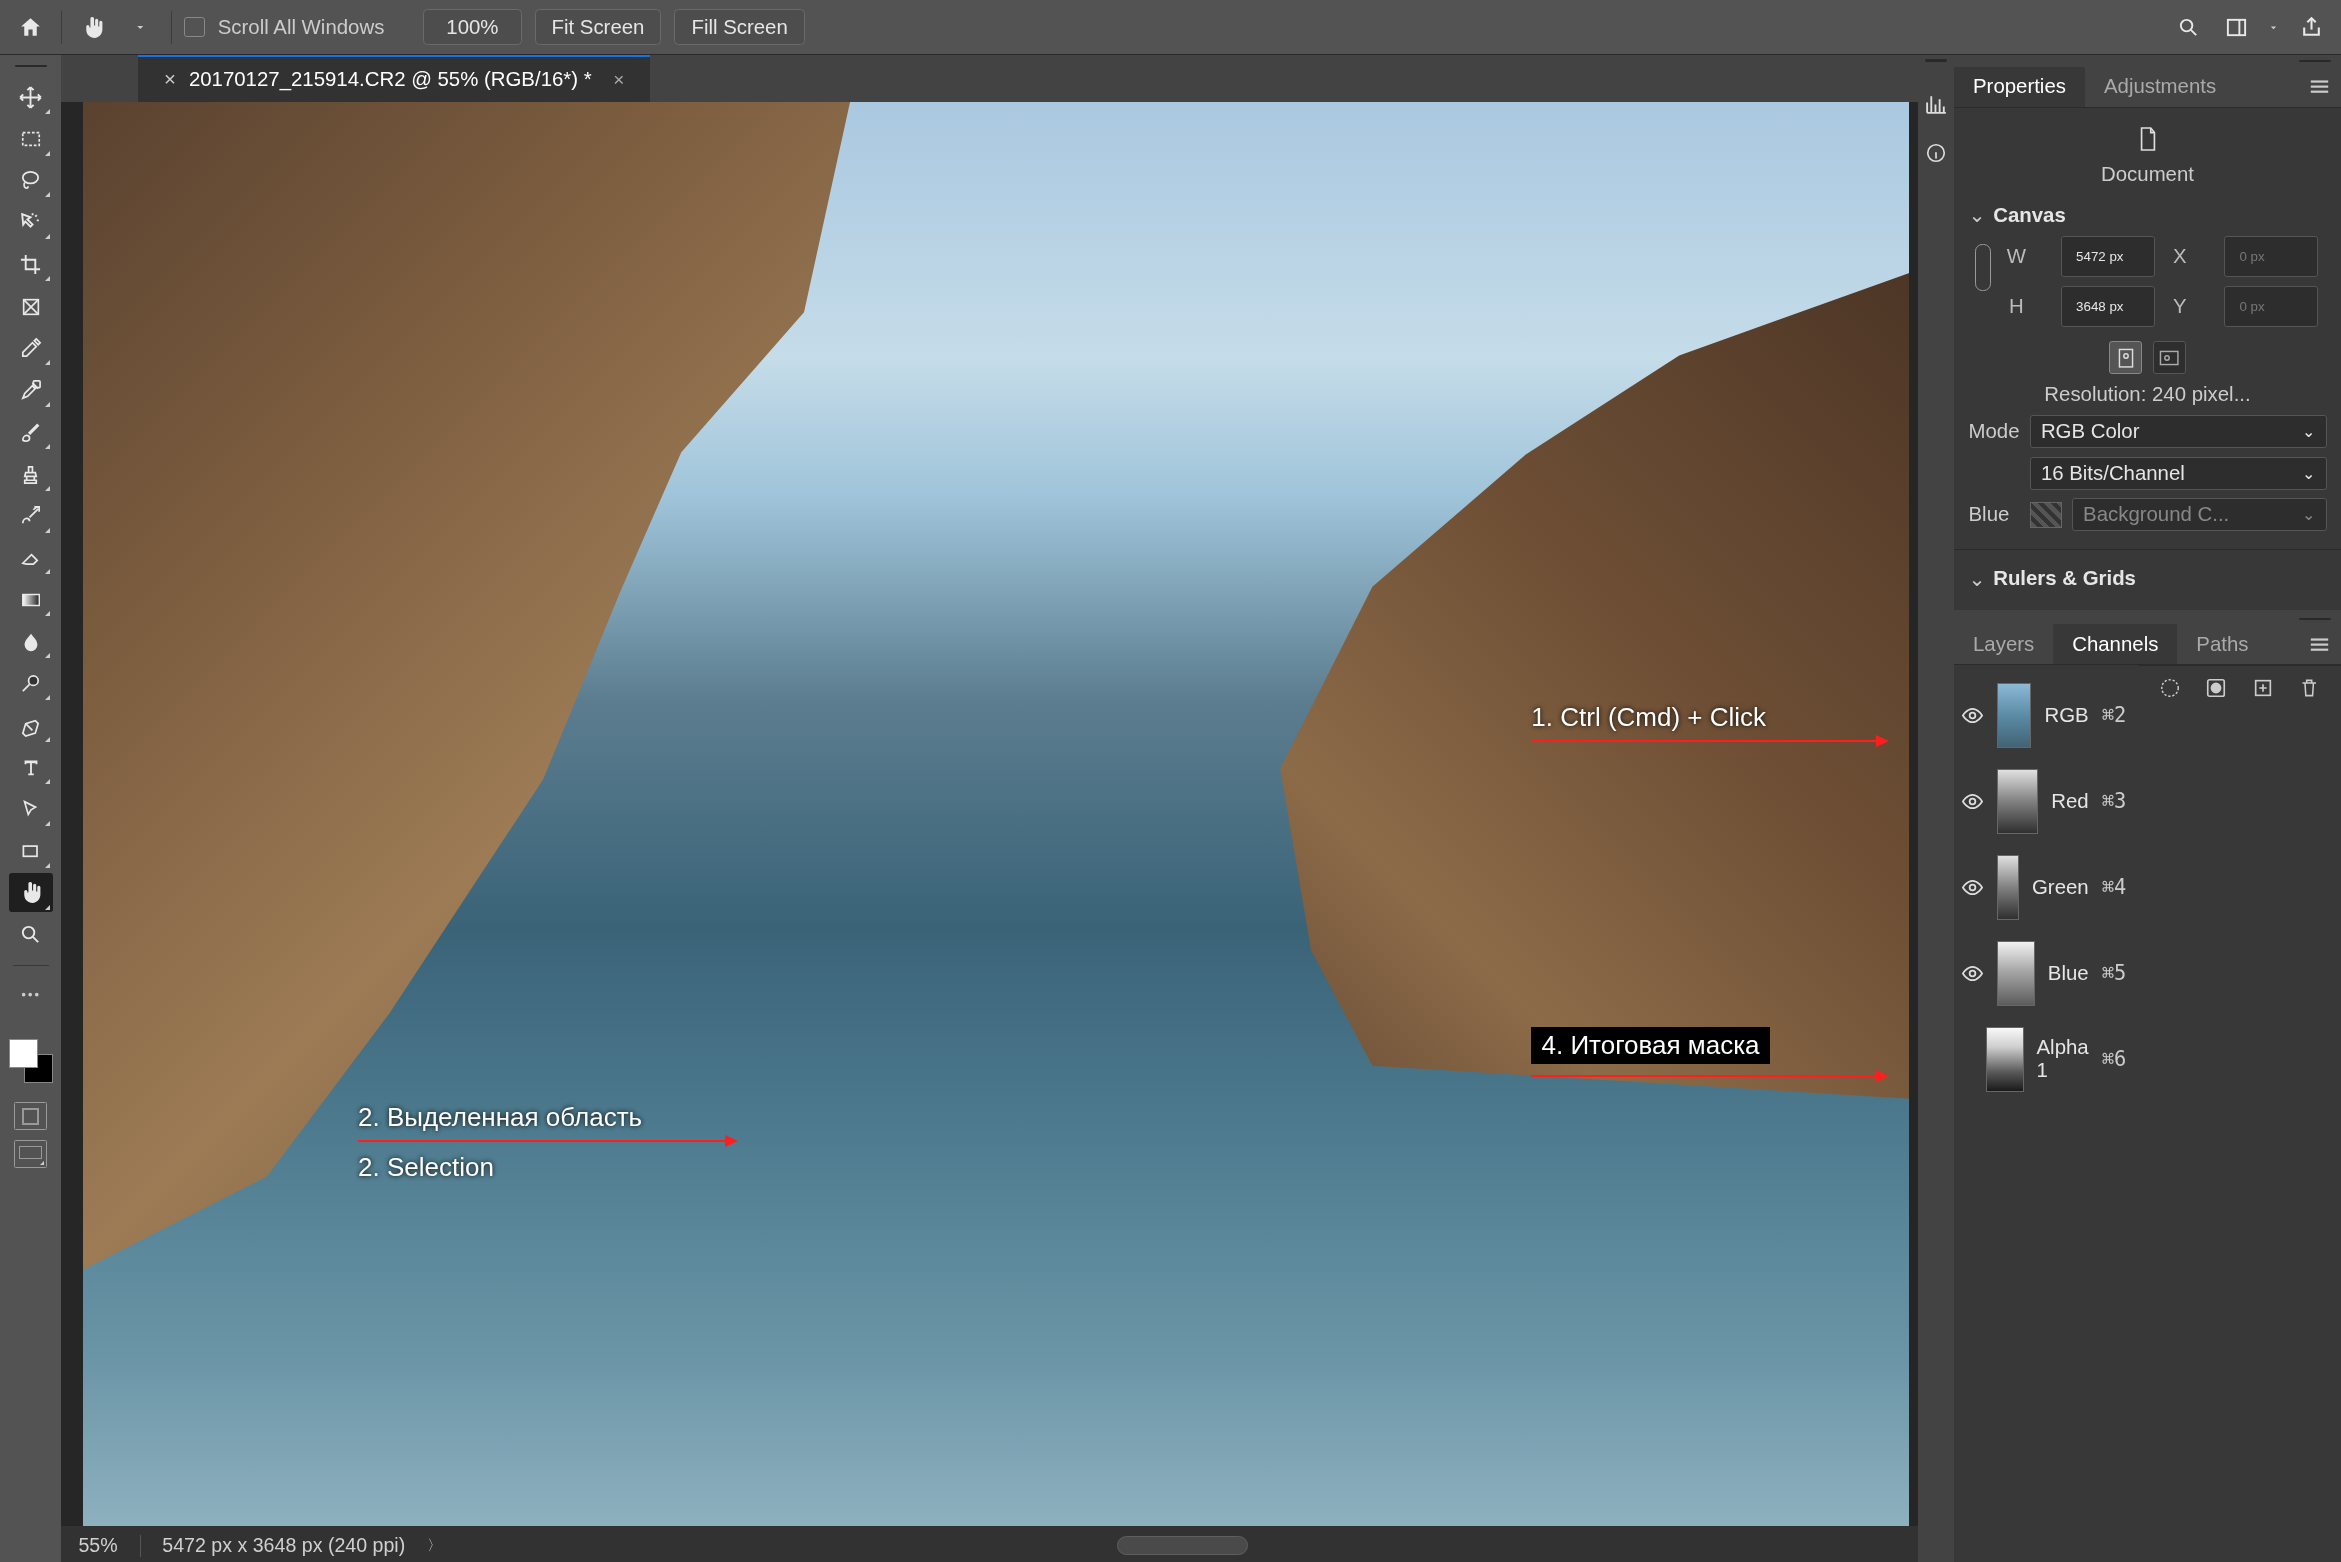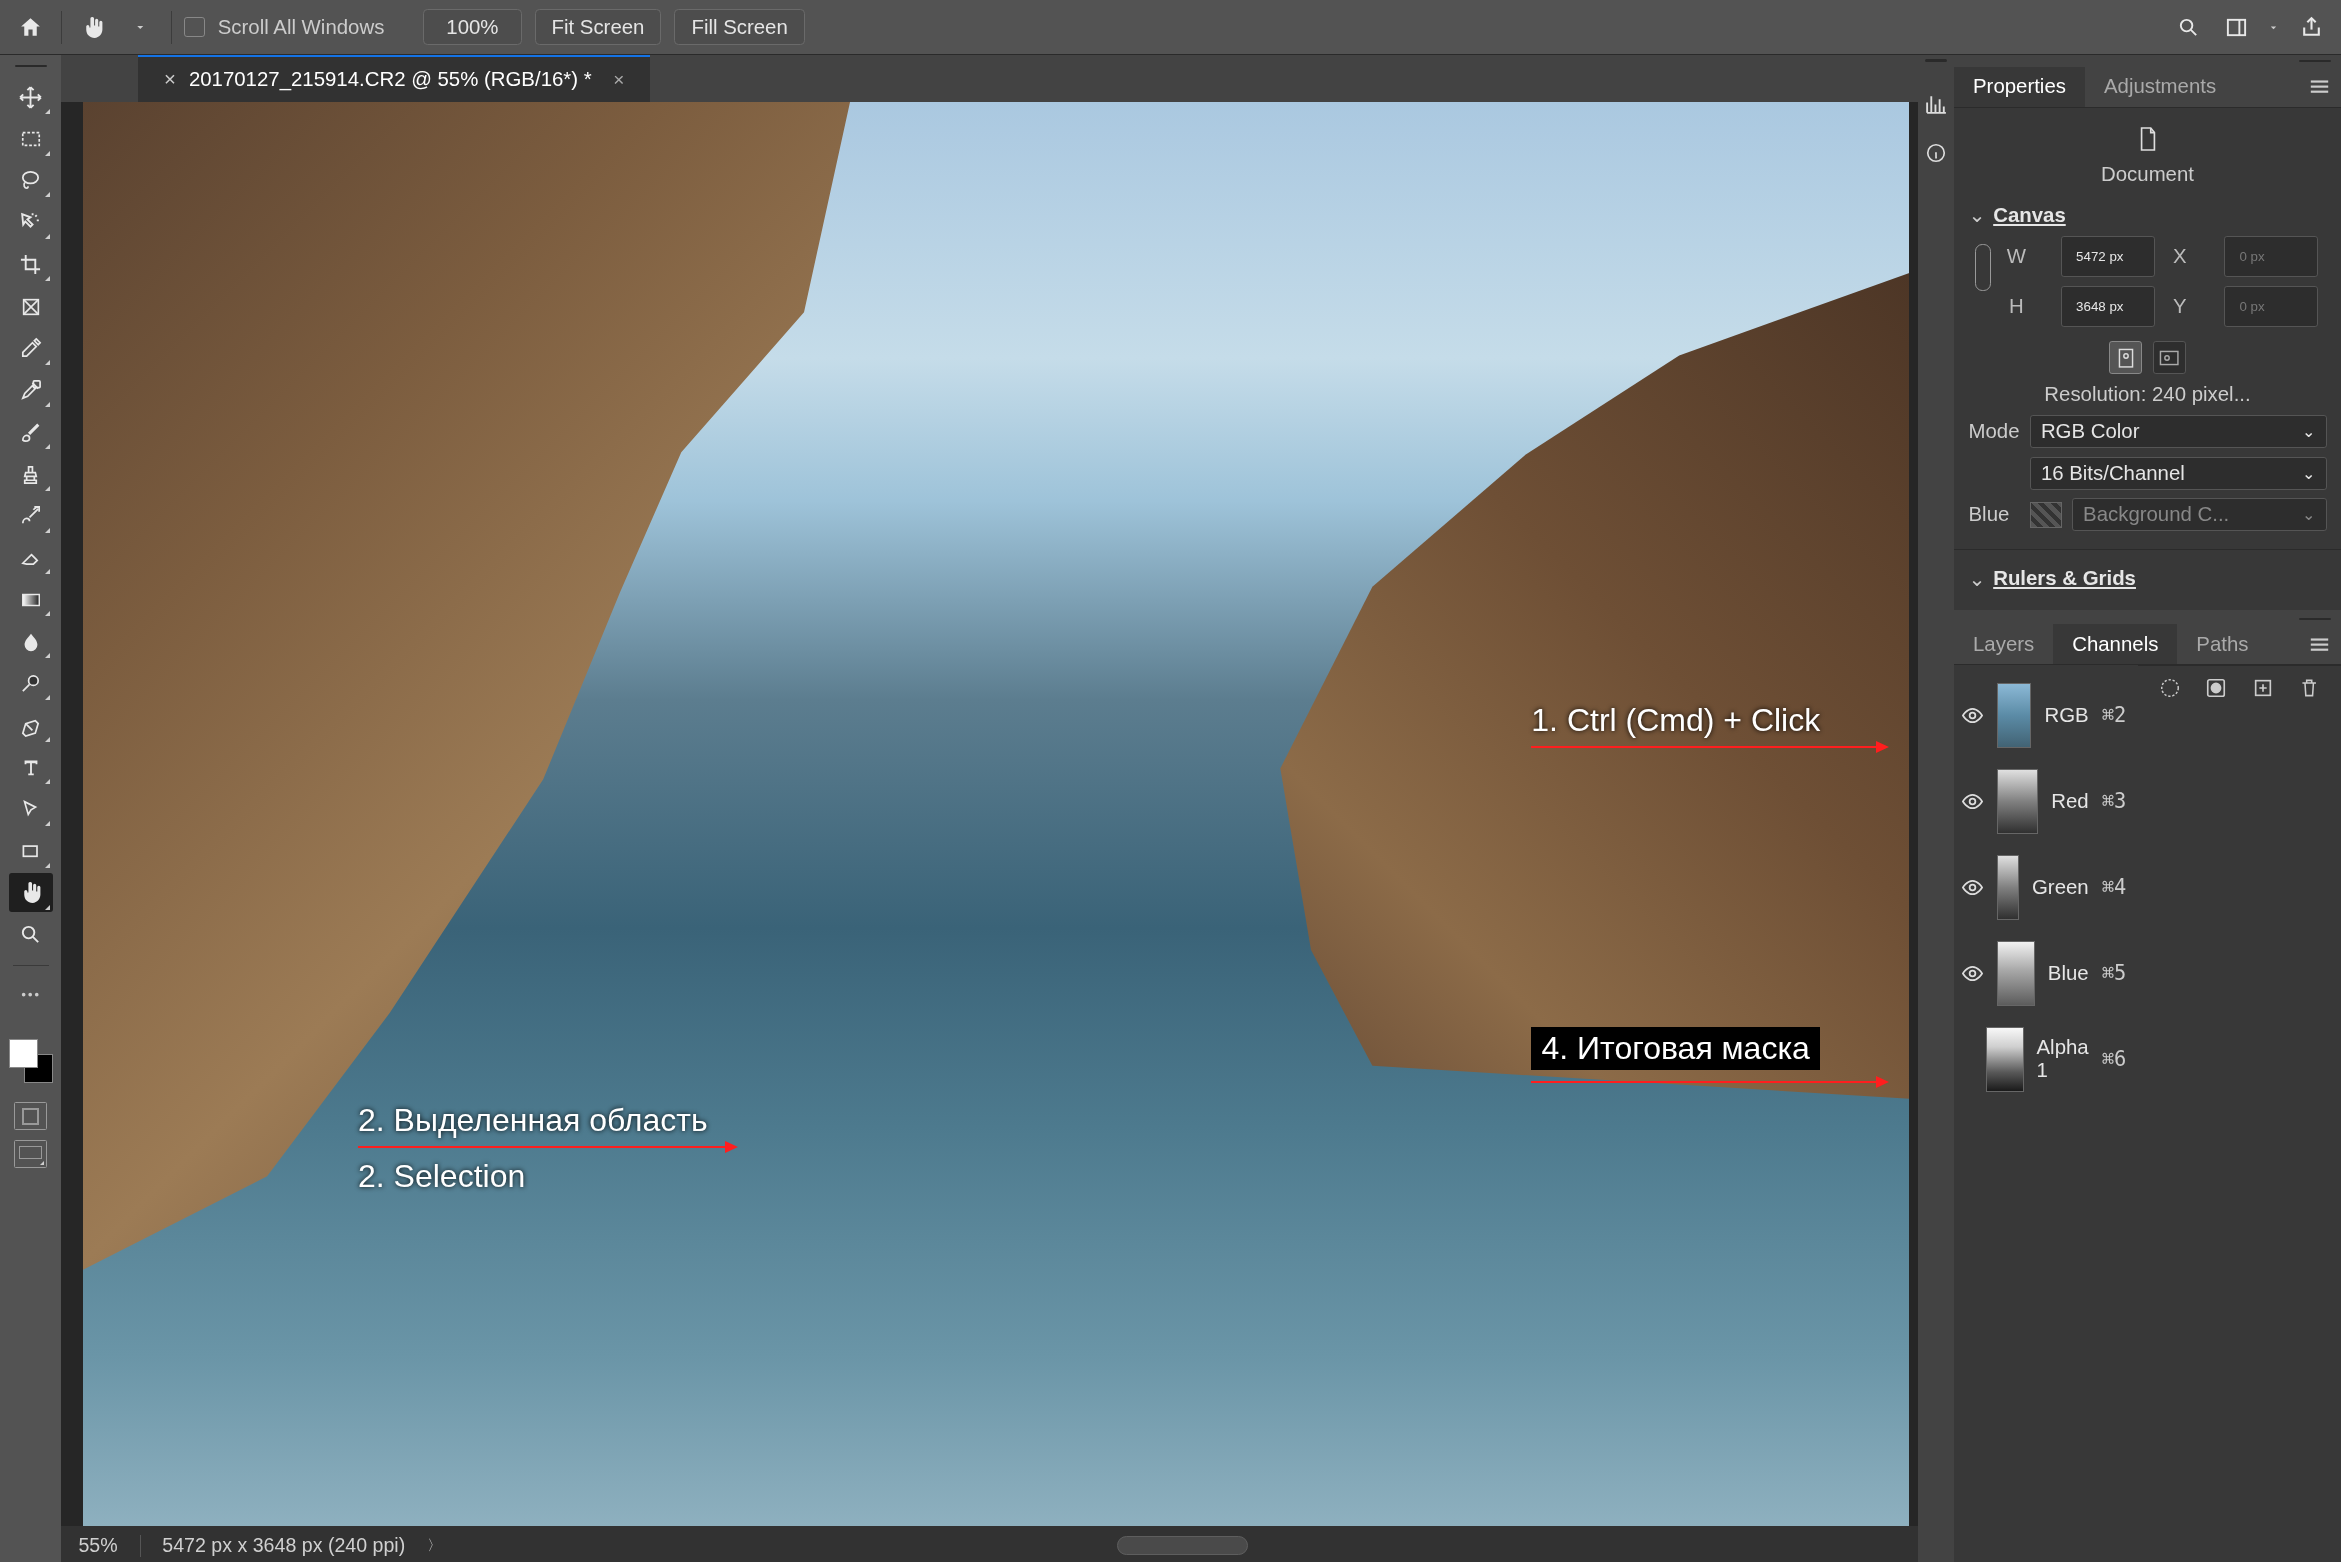--- a/index.html
+++ b/index.html
@@ -35,21 +35,21 @@
 
 .canvas { position:absolute; left:61px; top:102px; right:423px; bottom:36px; background:#262626; overflow:hidden; }
 .img { position:absolute; left:22px; top:0; right:8.7px; bottom:0; background:
    linear-gradient(to bottom, #aac8e0 0%, #c5dce9 18%, #9ec3d9 28%, #5c7d8f 42%, #3a6378 58%, #4d7a8e 72%, #6a95a7 88%, #8eb0bf 100%);}
 .img::before{ content:''; position:absolute; left:0; top:0; width:42%; height:82%;
    background:linear-gradient(135deg,#5a4230 0%, #7c5d3f 30%, #9c7b55 60%, #6b4d35 100%);
    clip-path:polygon(0 0, 100% 0, 94% 18%, 78% 30%, 70% 42%, 60% 58%, 40% 78%, 24% 92%, 0 100%);}
 .img::after{ content:''; position:absolute; right:0; top:12%; width:42%; height:58%;
    background:linear-gradient(225deg,#4d3626 0%, #6e4f35 40%, #8c6b48 70%, #5c4130 100%);
    clip-path:polygon(100% 0, 100% 100%, 30% 96%, 22% 82%, 18% 60%, 30% 38%, 50% 22%, 70% 10%);}
-.ann { position:absolute; color:#fff; font-size:32px; text-shadow:0 0 5.8px #000; z-index:5; }
+.ann { position:absolute; color:#fff; font-size:26px; text-shadow:0 0 5.8px #000; z-index:5; }
 .ann .arrow { display:block; margin-top:7.3px; height:1.5px; background:#ff1e1e; position:relative; }
 .ann .arrow::after { content:''; position:absolute; right:-1.5px; top:-5.8px; width:0; height:0; border-top:6.5px solid transparent; border-bottom:6.5px solid transparent; border-left:13px solid #ff1e1e; }
 .ann .darkbg { background:#000; padding:2.9px 10.2px; display:inline-block; }
 
 
 .status { position:absolute; left:61px; right:423px; bottom:0; height:33px; background:#323232; display:flex; align-items:center; padding:0 17.4px; gap:22px; color:#d0d0d0; font-size:19.6px;text-align:right; }
 .status .sep { width:0.7px; height:22px; background:#555; }
 .status .tri{font-size:14.5px;color:#bbb;}
 .status .scroll { flex:1; display:flex; justify-content:center; }
 .status .scrollthumb{ width:131px; height:19px; background:#4a4a4a; border:0.7px solid #5e5e5e; border-radius:9.4px; }
@@ -65,21 +65,21 @@
 .rcol .grip { height:11.6px; display:flex; justify-content:flex-end; padding-right:10.2px;}
 .rcol .grip::before{content:'';width:32px;height:2.2px;background:#2a2a2a;border-radius:1.5px;margin-top:5.1px;}
 .rtabs { display:flex; height:41px; border-bottom:0.7px solid #2b2b2b; }
 .rtabs .rtab { padding:0 19px; display:flex; align-items:center; color:#aaa; cursor:pointer; }
 .rtabs .rtab.act { background:#383838; color:#fff; }
 .rtabs .flyout{margin-left:auto;padding:0 11.6px;display:flex;align-items:center;}
 .panel { background:#383838; padding:11.6px 14.5px 14.5px 14.5px; }
 .prow { display:flex; align-items:center; gap:10.2px; padding:4.4px 0; }
 .prow.doc { padding:7.3px 0 13px 0;flex-direction:column;}
 .chev { width:14.5px; display:inline-block; }
-.secthdr { font-weight:600; color:#e6e6e6;text-decoration:underline; }
+.secthdr { font-weight:600; color:#e6e6e6; }
 .label { width:29px; text-align:center; color:#bbb; }
 .inp { width:94px; height:41px; background:#2d2d2d; border:0.7px solid #555; border-radius:2.9px; color:#e6e6e6; padding:0 14px;margin-left:20px; }
 .inp.dis { color:#777; }
 .orient { display:flex; gap:10.2px; }
 .obtn2 { width:33px; height:33px; border:0.7px solid #555; border-radius:2.9px; background:#2e2e2e; display:flex; align-items:center; justify-content:center; }
 .obtn2.sel { background:#555; border-color:#888; }
 .dd { height:33px; flex:1; background:#2d2d2d; border:0.7px solid #555; border-radius:2.9px; color:#e5e5e5; padding:0 10.2px; display:flex; align-items:center; justify-content:space-between; }
 .dd .car{font-size:16px;}
 .linkico { width:29px; height:73px; display:flex; align-items:center; justify-content:center; margin-right:4.4px; position:relative;}
 .linkico::before{content:'';width:14.5px;height:45px;border:1.5px solid #999;border-radius:7.3px;}

